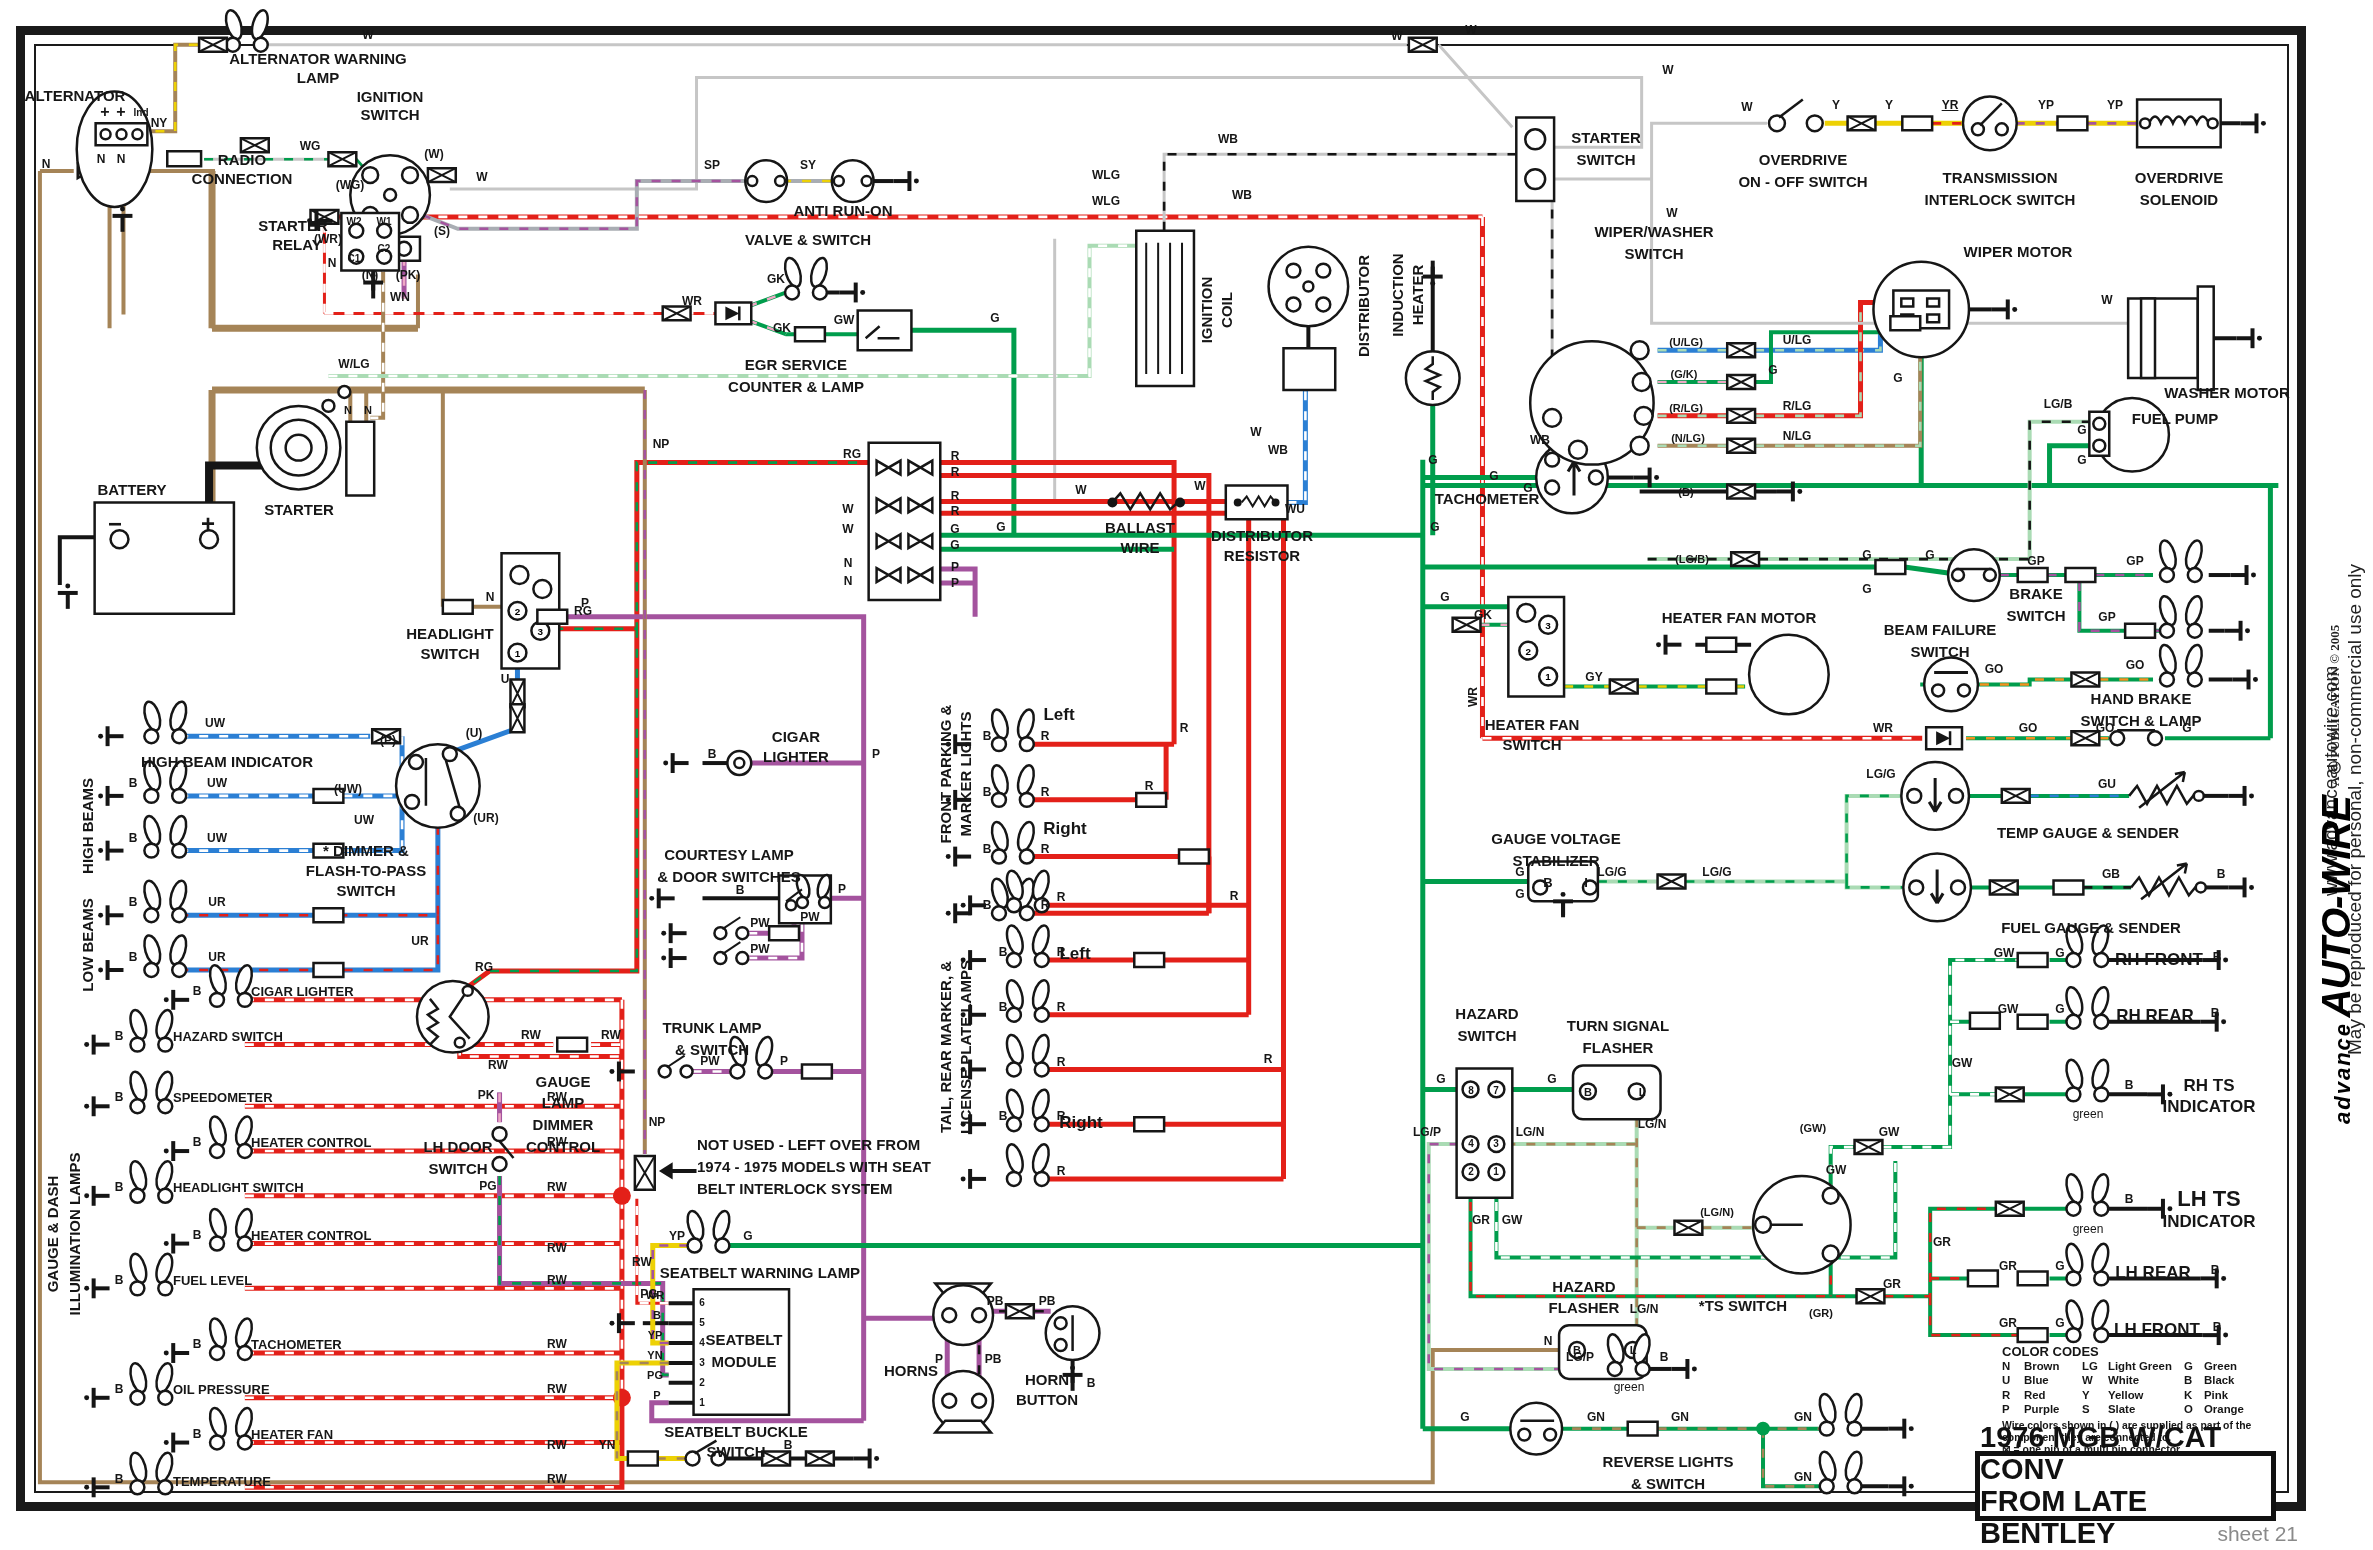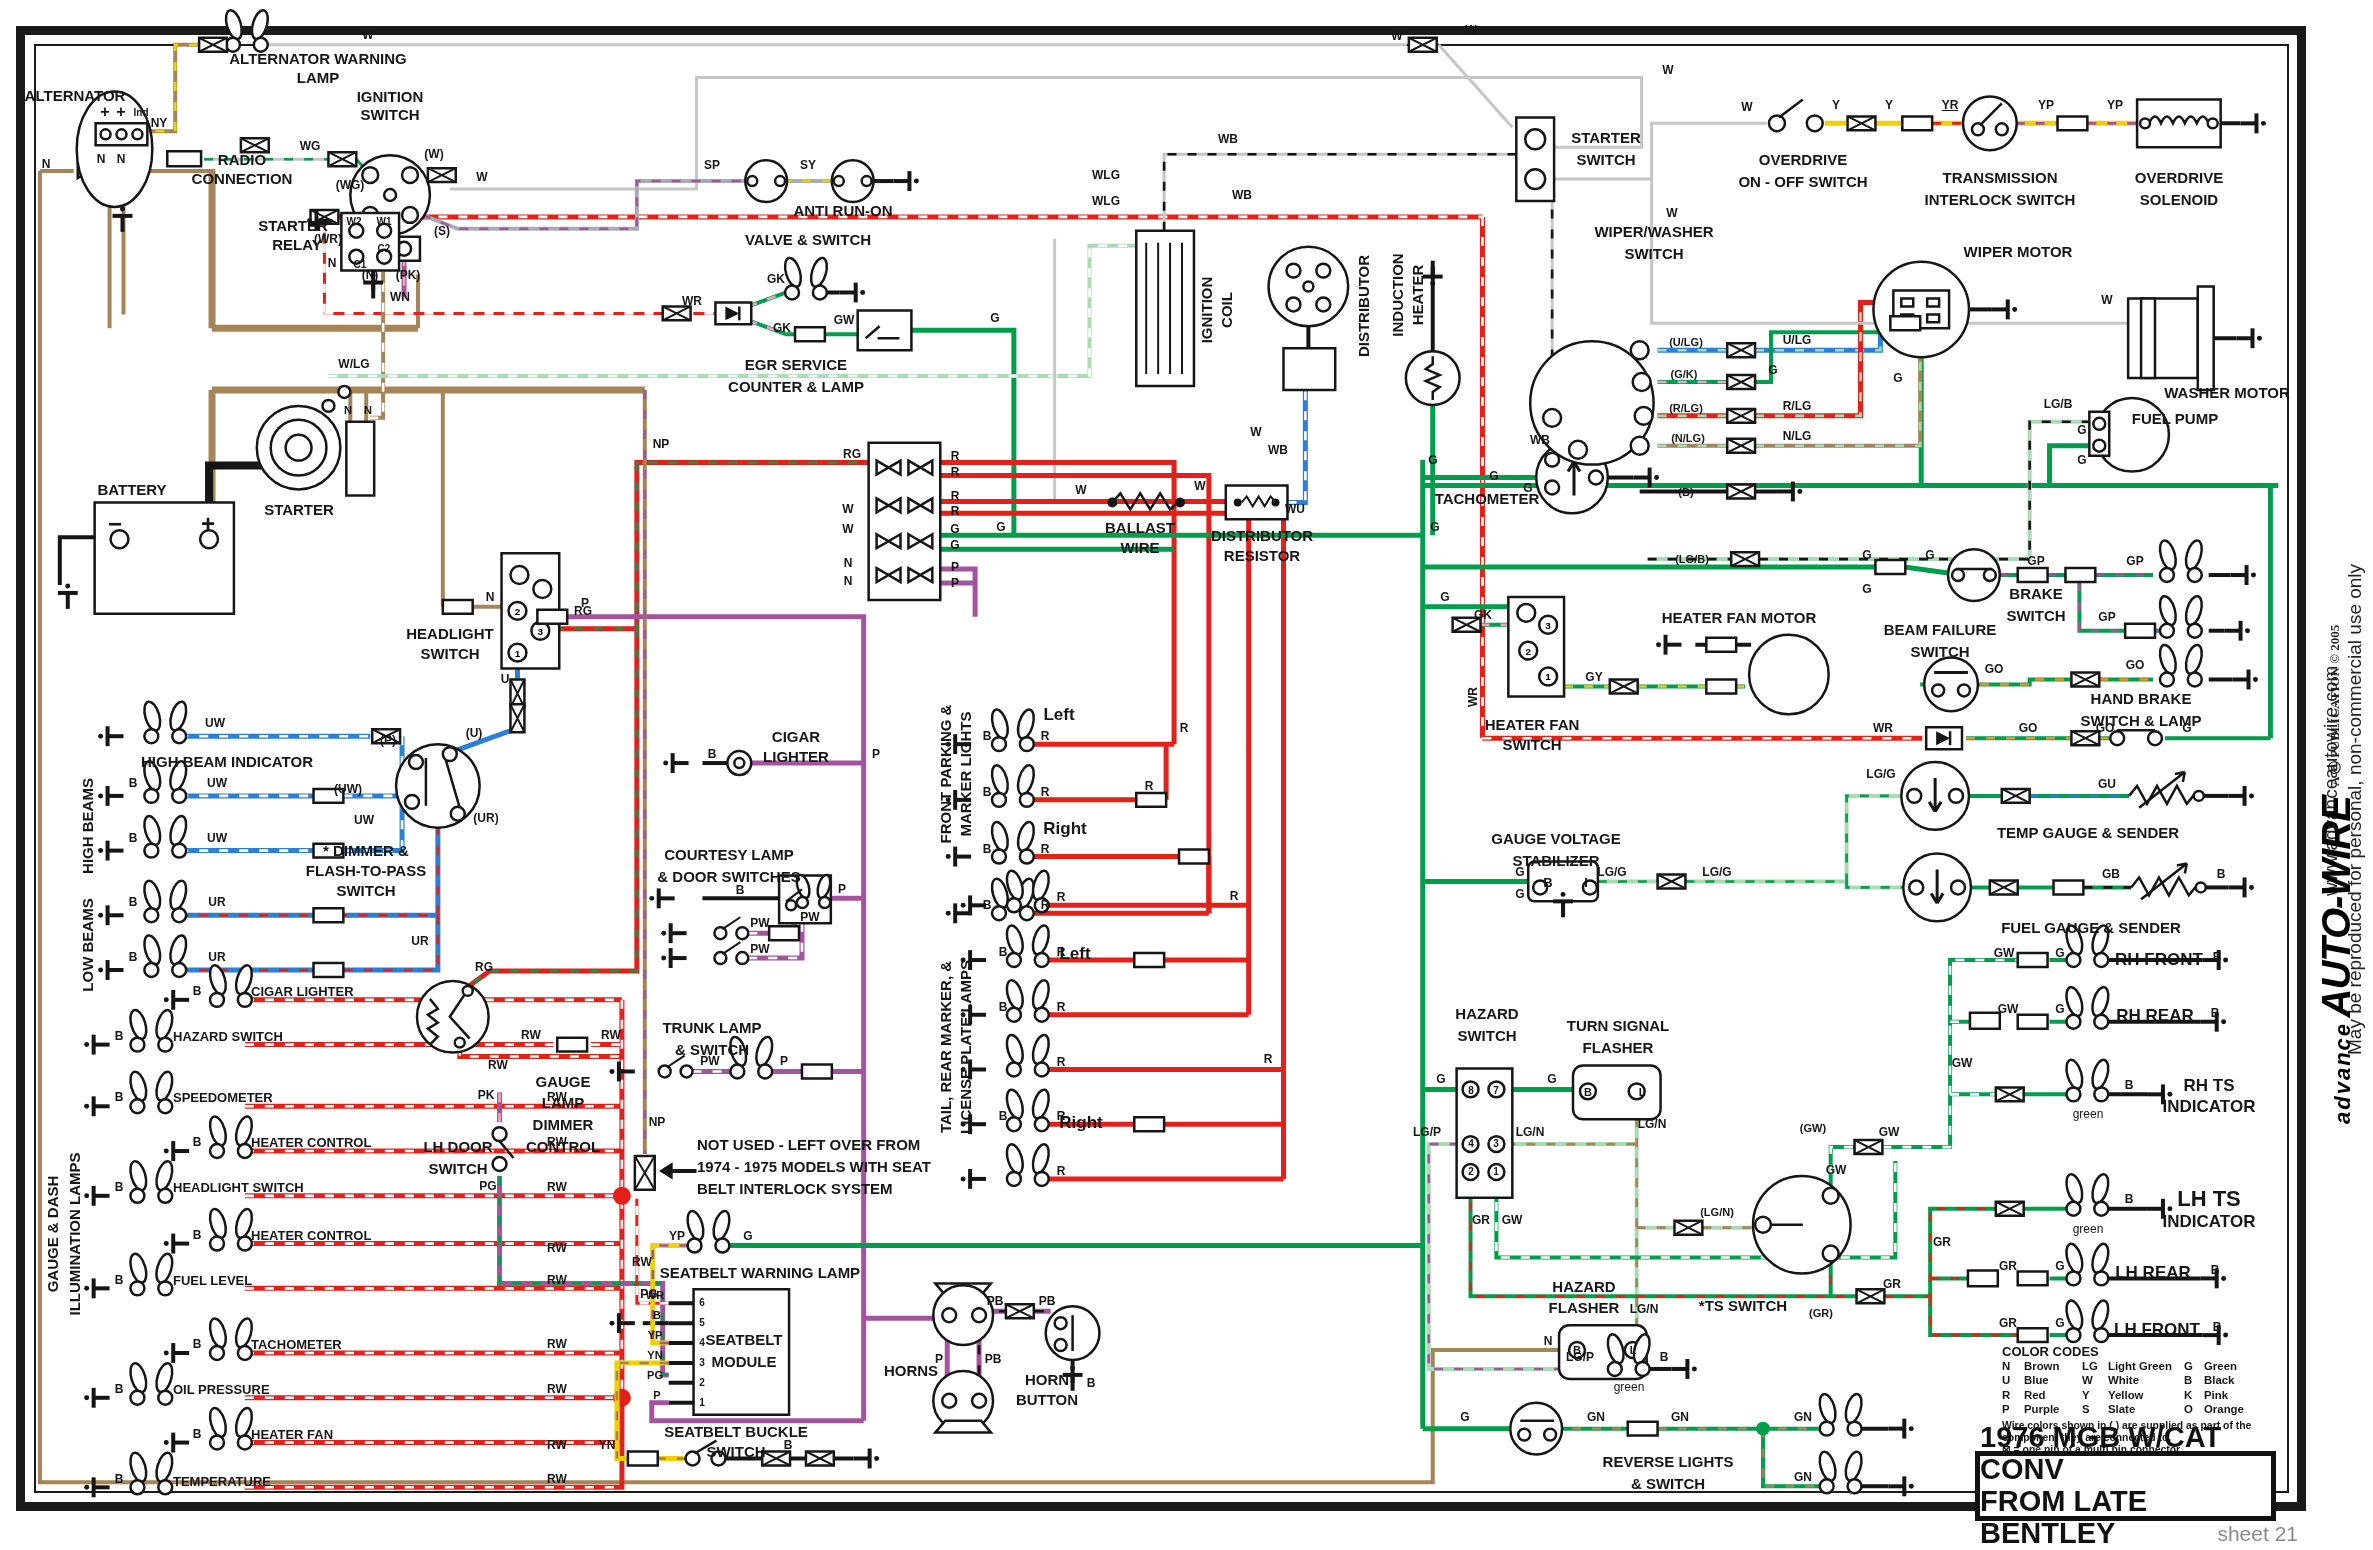--- a/index.html
+++ b/index.html
@@ -835,21 +835,21 @@
       <div class="lbl" style="left: 390px; top: 114px; font-size: 15px; transform: translate(-50%, -50%);">SWITCH</div>
       <div class="lbl" style="left: 482px; top: 177px; font-size: 12px; transform: translate(-50%, -50%);">W</div>
       <div class="lbl" style="left: 328px; top: 239px; font-size: 12px; transform: translate(-50%, -50%);">(WR)</div>
       <div class="lbl" style="left: 442px; top: 231px; font-size: 12px; transform: translate(-50%, -50%);">(S)</div>
       <div class="lbl" style="left: 370px; top: 275px; font-size: 12px; transform: translate(-50%, -50%);">(N)</div>
       <div class="lbl" style="left: 408px; top: 275px; font-size: 12px; transform: translate(-50%, -50%);">(PK)</div>
       <div class="lbl" style="left: 293px; top: 225px; font-size: 15px; transform: translate(-50%, -50%);">STARTER</div>
       <div class="lbl" style="left: 297px; top: 244px; font-size: 15px; transform: translate(-50%, -50%);">RELAY</div>
       <div class="lbl" style="left: 354px; top: 222px; font-size: 10px; transform: translate(-50%, -50%);">W2</div>
       <div class="lbl" style="left: 384px; top: 222px; font-size: 10px; transform: translate(-50%, -50%);">W1</div>
-      <div class="lbl" style="left: 354px; top: 265px; font-size: 10px; transform: translate(-50%, -50%); padding-left: 12px;">C1</div>
+      <div class="lbl" style="left: 354px; top: 259px; font-size: 10px; transform: translate(-50%, -50%);">C1</div>
       <div class="lbl" style="left: 384px; top: 249px; font-size: 10px; transform: translate(-50%, -50%);">C2</div>
       <div class="lbl" style="left: 332px; top: 263px; font-size: 12px; transform: translate(-50%, -50%);">N</div>
       <div class="lbl" style="left: 46px; top: 164px; font-size: 12px; transform: translate(-50%, -50%);">N</div>
       <div class="lbl" style="left: 400px; top: 297px; font-size: 12px; transform: translate(-50%, -50%);">WN</div>
       <div class="lbl" style="left: 354px; top: 364px; font-size: 12px; transform: translate(-50%, -50%);">W/LG</div>
       <div class="lbl" style="left: 348px; top: 410px; font-size: 11px; transform: translate(-50%, -50%);">N</div>
       <div class="lbl" style="left: 368px; top: 410px; font-size: 11px; transform: translate(-50%, -50%);">N</div>
       <div class="lbl" style="left: 661px; top: 444px; font-size: 12px; transform: translate(-50%, -50%);">NP</div>
       <div class="lbl" style="left: 132px; top: 489px; font-size: 15px; transform: translate(-50%, -50%);">BATTERY</div>
       <div class="lbl" style="left: 115px; top: 524px; font-size: 24px; transform: translate(-50%, -50%);">−</div>

